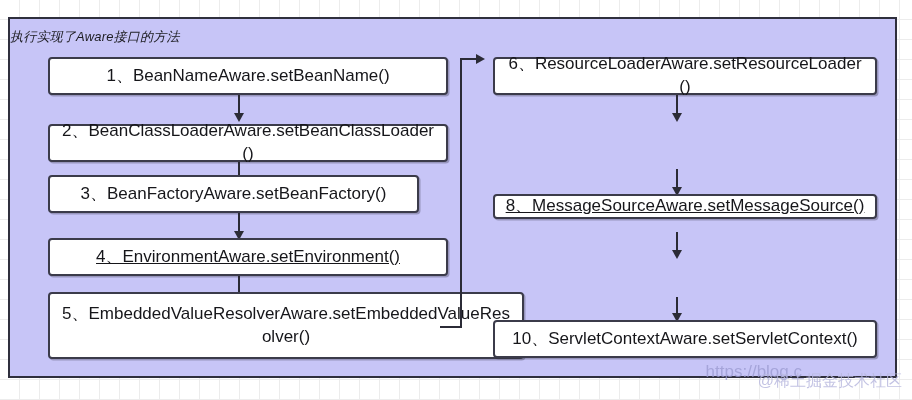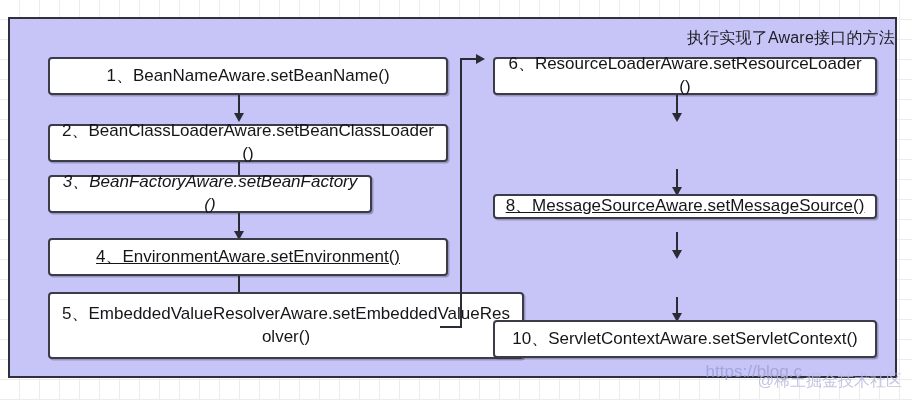--- a/index.html
+++ b/index.html
@@ -37,25 +37,26 @@
     background: #c7c5f7;
     border: 2px solid #2f2f3d;
     box-sizing: border-box;
   }
 
   #panel-title {
     position: absolute;
     left: 0;
     right: 0;
     top: 9px;
-    text-align: right;
-    font-size: 16px;
+    text-align: left;
+    font-size: 13px;
     color: #1d1d22;
     letter-spacing: .2px;
     white-space: nowrap;
+    font-style: italic;
   }
 
   
   .node {
     position: absolute;
     box-sizing: border-box;
     background: #ffffff;
     border: 2px solid #3b3b4a;
     border-radius: 4px;
     display: flex;
@@ -143,21 +144,21 @@
     <div class="node" style="left:30px; top:38px; width:400px; height:38px;">1、BeanNameAware.setBeanName()</div>
 
     <div class="conn" style="left:228px; top:76px; height:24px;"></div>
     <div class="arrowhead" style="left:224px; top:94px;"></div>
 
     <div class="node" style="left:30px; top:105px; width:400px; height:38px;">2、BeanClassLoaderAware.setBeanClassLoader()</div>
 
     <div class="conn" style="left:228px; top:143px; height:24px;"></div>
     <div class="arrowhead" style="left:224px; top:161px;"></div>
 
-    <div class="node" style="left:30px; top:156px; width:324px; height:38px;font-style:italic;">3、BeanFactoryAware.setBeanFactory()</div>
+    <div class="node" style="left:30px; top:156px; width:371px; height:38px;">3、BeanFactoryAware.setBeanFactory()</div>
 
     <div class="conn" style="left:228px; top:194px; height:24px;"></div>
     <div class="arrowhead" style="left:224px; top:212px;"></div>
 
     <div class="node" style="left:30px; top:219px; width:400px; height:38px;text-decoration:underline;">4、EnvironmentAware.setEnvironment()</div>
 
     <div class="conn" style="left:228px; top:257px; height:24px;"></div>
     <div class="arrowhead" style="left:224px; top:275px;"></div>
 
     <div class="node" style="left:30px; top:273px; width:476px; height:67px;">5、EmbeddedValueResolverAware.setEmbeddedValueResolver()</div>

